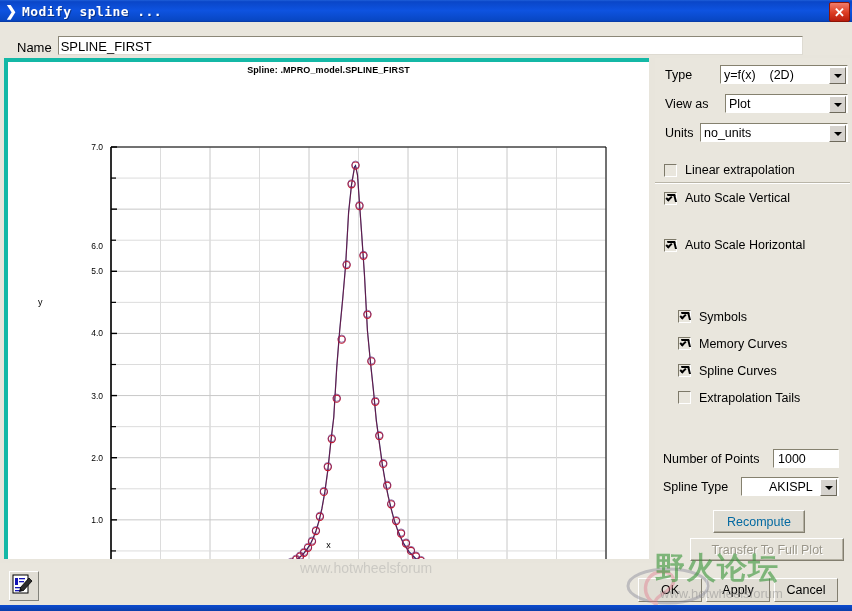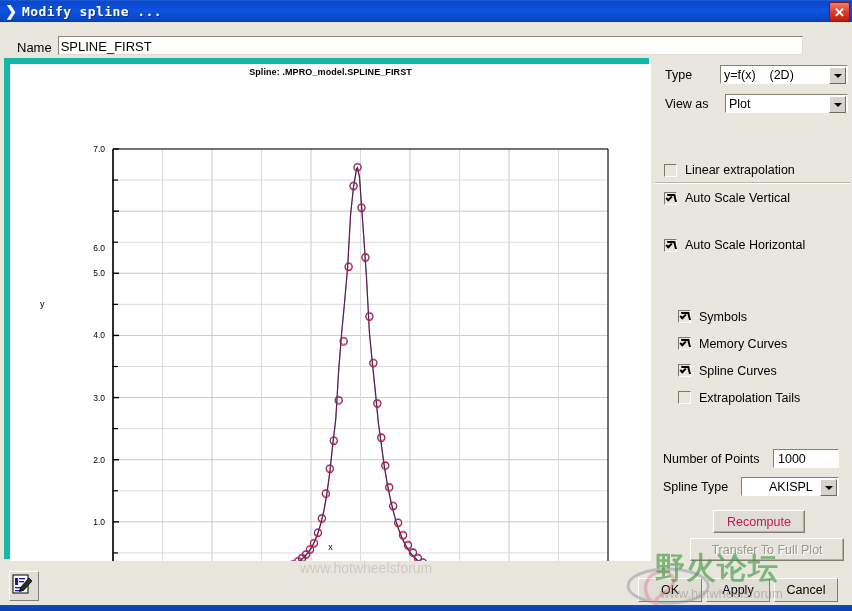--- a/index.html
+++ b/index.html
@@ -46,21 +46,21 @@
   .name-input{
     margin-left:6px;width:745px;height:19px;
     background:#fff;border:1px solid #8b8778;border-right-color:#dedbd2;border-bottom-color:#dedbd2;
     font-family:"Liberation Sans",sans-serif;font-size:13px;color:#000;
     padding:0 2px;line-height:19px;box-sizing:border-box;
   }
 
   
   .plot-outer{
     position:absolute;left:4px;top:58px;width:645px;height:501px;
-    border:6px solid #14b8a6;background:#7f1d1d;box-sizing:border-box;
+    border:4px solid #14b8a6;background:#7f1d1d;box-sizing:border-box;
   }
   .plot-inner{position:absolute;left:0;top:0;width:641px;height:497px;background:#fff;}
   .chart-title{
     position:absolute;left:0;top:3px;width:641px;text-align:center;
     font-size:9px;font-family:"Liberation Sans",sans-serif;color:#000;font-weight:bold;
     letter-spacing:.1px;
   }
   .yaxis-label{
     position:absolute;left:30px;top:235px;font-size:9px;color:#000;
   }
@@ -117,21 +117,21 @@
   .cbox.on::before{
     content:"";position:absolute;left:3px;top:1px;width:6px;height:6px;
     border-right:2px solid #000;border-top:2px solid #000;
     transform:skewX(14deg) rotate(0deg);
   }
   .cblabel{margin-left:8px;font-size:12.5px;color:#000;}
   .sep{height:1px;background:#b9b5a8;border-bottom:1px solid #fff;}
   .btn{
     background:#e0ddd4;border:1px solid #fff;border-right-color:#827e6f;border-bottom-color:#827e6f;
     box-shadow:inset -1px -1px 0 #b4b0a2;
-    font-size:12.5px;color:#be185d;text-align:center;display:flex;align-items:center;justify-content:center;
+    font-size:12.5px;color:#0369a1;text-align:center;display:flex;align-items:center;justify-content:center;
   }
   .btn.dis{color:#9a968a;text-shadow:1px 1px 0 #fff;background:#e6e3da;}
 
   
   .bottombar{
     position:absolute;left:0;top:563px;width:852px;height:42px;background:#e9e6dd;
   }
   .editbtn{
     position:absolute;left:9px;top:571px;width:28px;height:28px;
     background:#e0ddd4;border:1px solid #fff;border-right-color:#82827a;border-bottom-color:#82827a;
@@ -426,20 +426,29 @@
     <div class="row" style="position:absolute;left:10px;top:33px;width:185px;">
       <div class="lbl" style="width:60px;">View as</div>
       <div class="combo" style="width:123px;">
         <span class="cv">Plot</span>
         <span class="arrow">
             <i></i>
           </span>
       </div>
     </div>
 
+    <div class="row" style="position:absolute;left:10px;top:62px;width:185px;">
+      <div class="lbl" style="width:35px;">Units</div>
+      <div class="combo" style="width:148px;">
+        <span class="cv">no_units</span>
+        <span class="arrow">
+            <i></i>
+          </span>
+      </div>
+    </div>
 
     <div class="cbrow" style="position:absolute;left:9px;top:105px;">
       <span class="cbox"></span>
       <span class="cblabel">Linear extrapolation</span>
     </div>
 
     <div class="sep" style="position:absolute;left:0;top:124px;width:195px;"></div>
 
     <div class="cbrow" style="position:absolute;left:9px;top:133px;">
       <span class="cbox on"></span>

